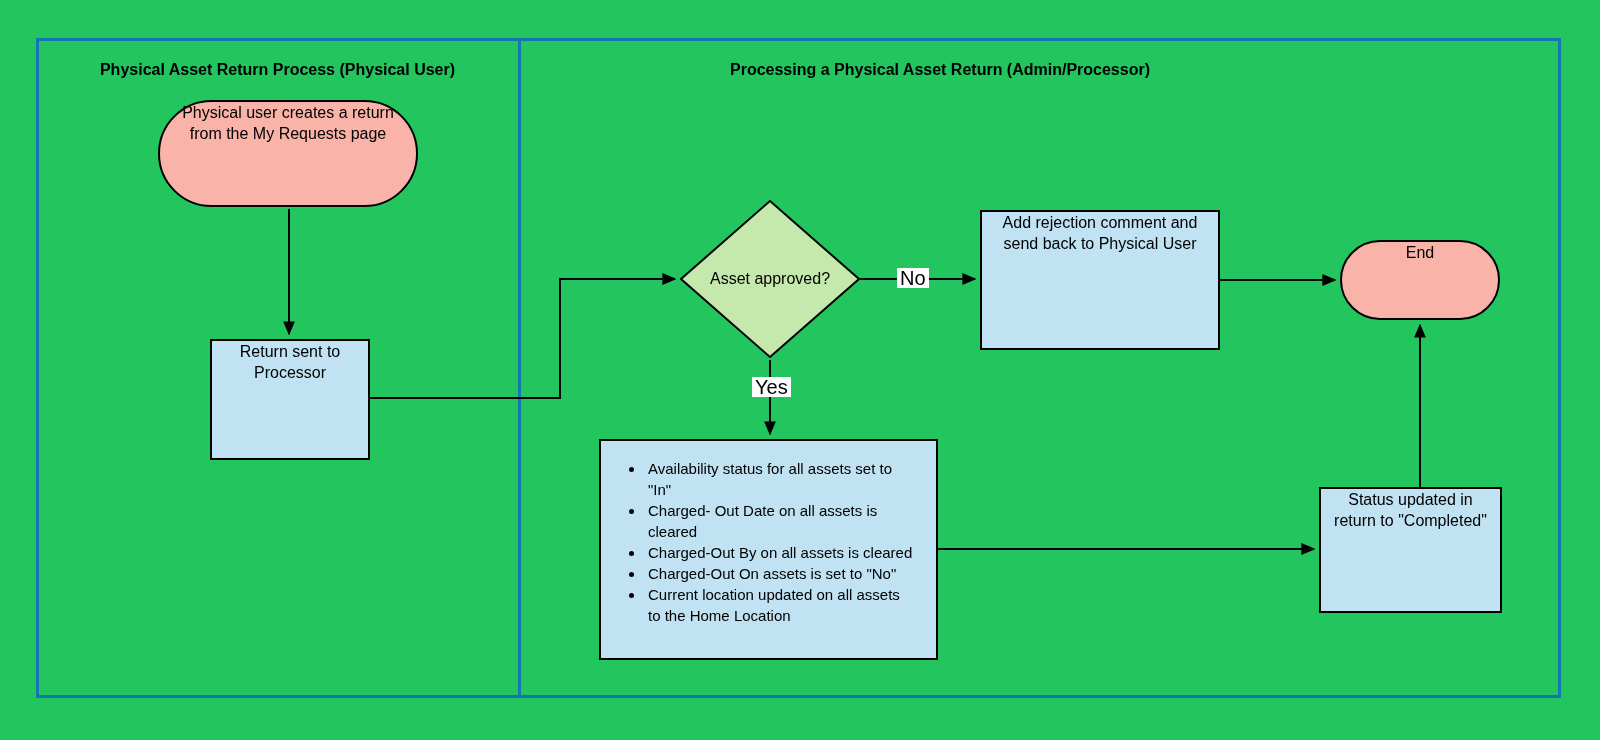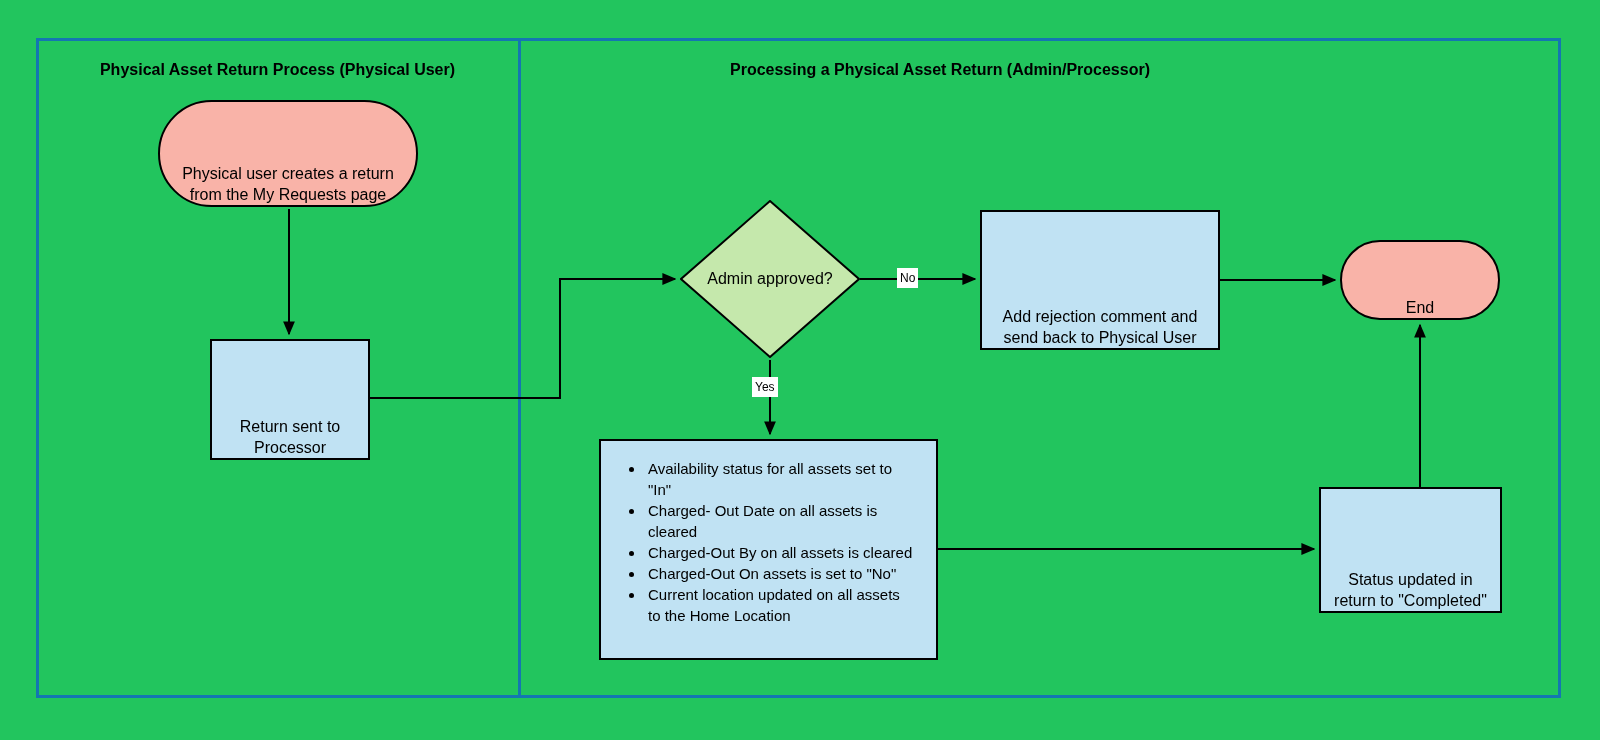--- a/index.html
+++ b/index.html
@@ -36,21 +36,21 @@
     white-space: nowrap;
   }
   #lane-title-1 { left: 36px;  top: 61px; width: 483px; }
   #lane-title-2 { left: 730px; top: 61px; width: 400px; }
 
   
   .node {
     position: absolute;
     border: 2px solid #000000;
     display: flex;
-    align-items: flex-end;
+    align-items: flex-start;
     justify-content: center;
     text-align: center;
     font-size: 16px;
     line-height: 21px;
   }
   .terminator { border-radius: 54px; background: #f9b3a8; }
   .process    { background: #c0e2f3; }
 
   #node-start      { left: 158px;  top: 100px; width: 260px; height: 107px; padding: 0 16px; }
   #node-return-sent{ left: 210px;  top: 339px; width: 160px; height: 121px; padding: 0 12px; }
@@ -94,21 +94,21 @@
   }
   #connector-layer polyline {
     fill: none;
     stroke: #000000;
     stroke-width: 2;
   }
 
   
   .edge-label {
     position: absolute;
-    font-size: 12px;
+    font-size: 20px;
     background: #ffffff;
     padding: 0 3px;
     line-height: 20px;
   }
   #label-no  { left: 897px; top: 268px; }
   #label-yes { left: 752px; top: 377px; }
 </style>
 </head>
 <body>
 
@@ -140,21 +140,21 @@
   </div>
 
   <div class="node process" id="node-return-sent">
     <span>Return sent to Processor</span>
   </div>
 
   <div id="node-decision">
     <svg width="180" height="158" viewBox="0 0 180 158" xmlns="http://www.w3.org/2000/svg">
       <polygon points="90,1 179,79 90,157 1,79" fill="#c5e8ac" stroke="#000000" stroke-width="2"></polygon>
     </svg>
-    <div class="diamond-label">Admin approved?</div>
+    <div class="diamond-label">Asset approved?</div>
   </div>
 
   <div class="node terminator" id="node-end">
     <span>End</span>
   </div>
 
   <div class="node process" id="node-reject">
     <span>Add rejection comment and send back to Physical User</span>
   </div>
 

